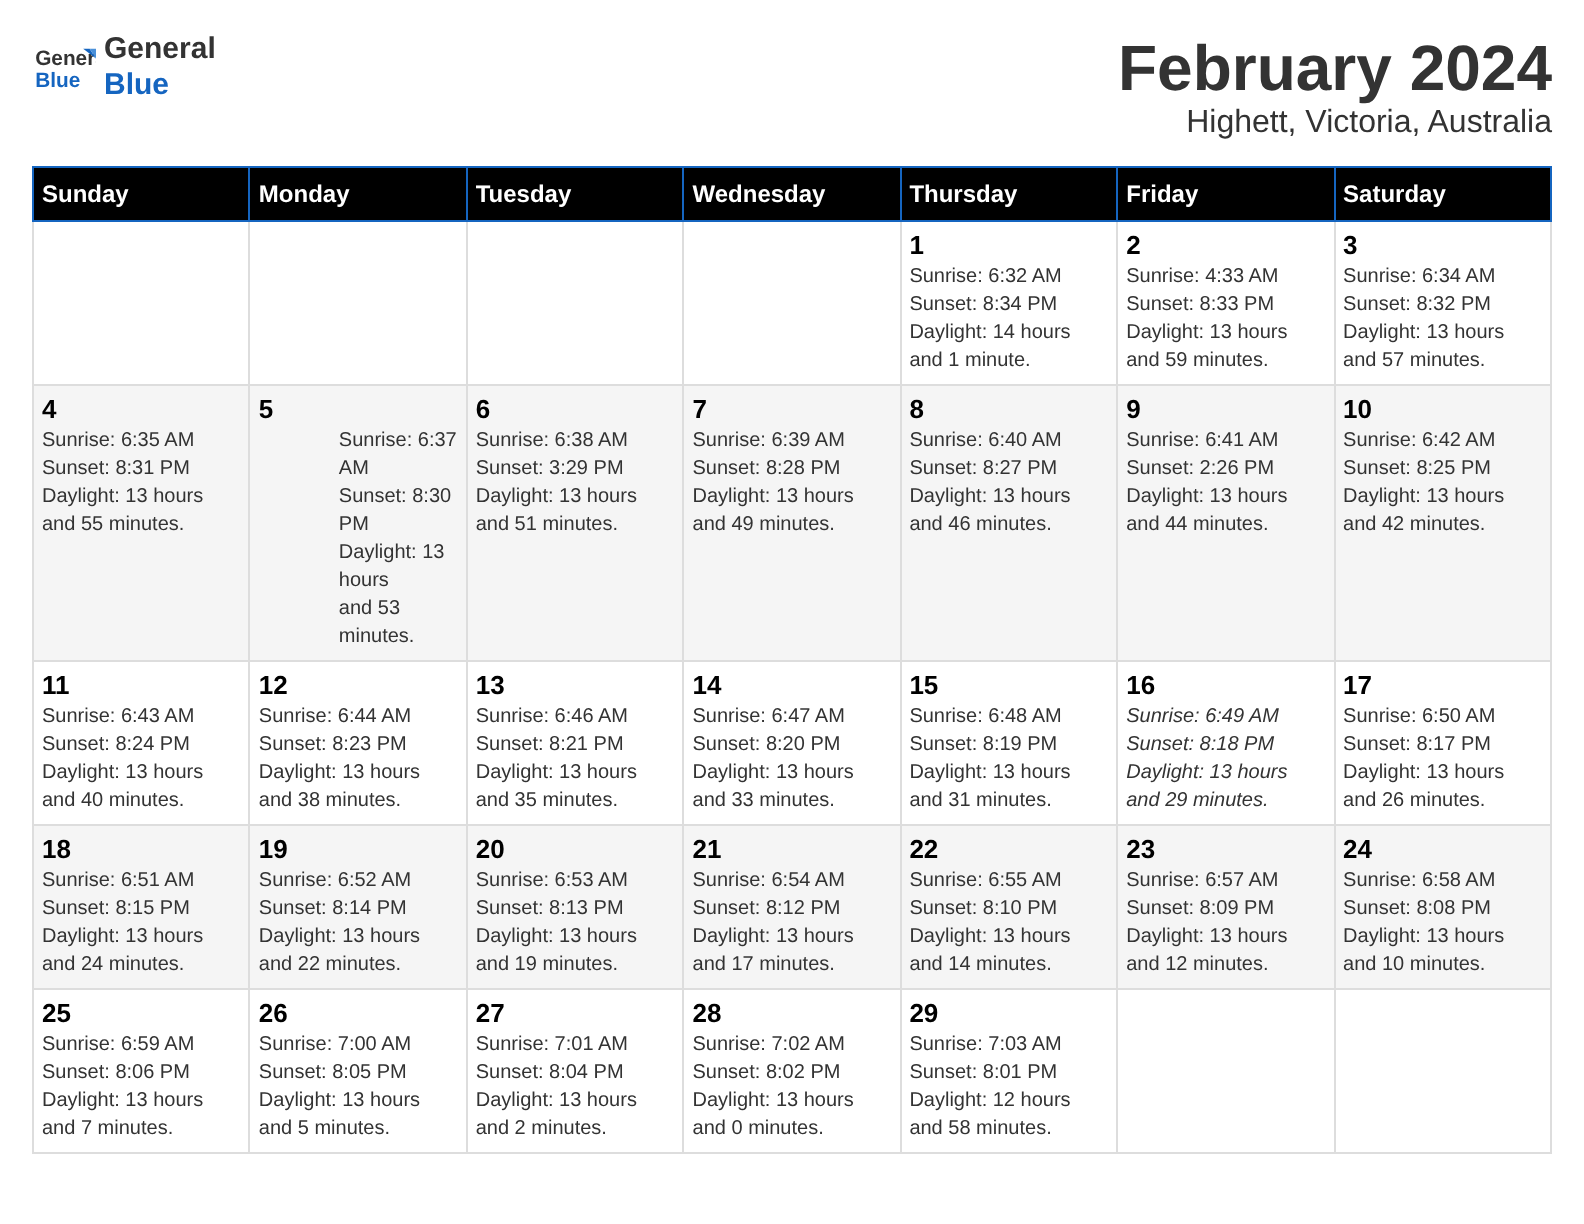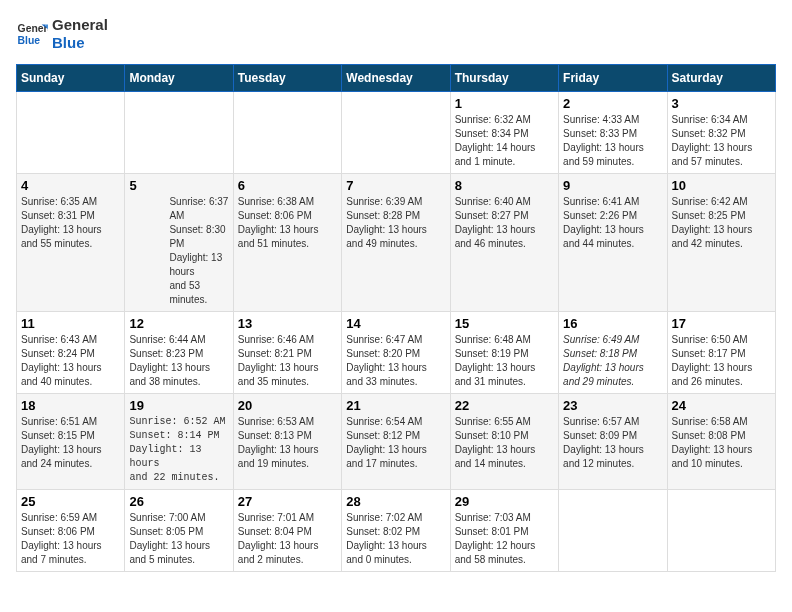--- a/index.html
+++ b/index.html
@@ -37,21 +37,21 @@
       font-size: 16px;
       font-weight: normal;
       color: #333;
     }
     table {
       width: 100%;
       border-collapse: collapse;
       font-size: 11px;
     }
     thead tr {
-      background-color: #0c4a6e;
+      background-color: #000000;
       color: #fff;
       margin-left: 19px;
     }
     thead th {
       padding: 6px 4px;
       text-align: left;
       font-weight: bold;
       font-size: 12px;
       border: 1px solid #1565c0;
     }
@@ -97,20 +97,24 @@
       <text x="2" y="18" font-size="13" font-weight="bold" fill="#333">General</text>
       <text x="2" y="32" font-size="13" font-weight="bold" fill="#1565c0">Blue</text>
       <polygon points="32,8 40,14 36,8" fill="#1565c0"></polygon>
       <polygon points="36,8 44,8 44,20" fill="#4a90d9"></polygon>
     </svg>
     <div style="line-height:1.2;">
       <div style="font-size:15px;font-weight:bold;color:#333;">General</div>
       <div style="font-size:15px;font-weight:bold;color:#1565c0;">Blue</div>
     </div>
   </div>
+  <div class="title-area">
+    <h1>February 2024</h1>
+    <h2>Highett, Victoria, Australia</h2>
+  </div>
 </div>
 
 <table>
   <thead>
     <tr>
     <th>Sunday</th>
         <th>Monday</th>
         <th>Tuesday</th>
         <th>Wednesday</th>
         <th>Thursday</th>
@@ -157,21 +161,21 @@
         <td>
           <div class="day-num">5</div>
           <div class="day-info" style="white-space: pre-line; margin-left: 40px;">Sunrise: 6:37 AM
 Sunset: 8:30 PM
 Daylight: 13 hours
 and 53 minutes.</div>
         </td>
         <td>
           <div class="day-num">6</div>
           <div class="day-info" style="white-space: pre-line;">Sunrise: 6:38 AM
-Sunset: 8:06 PM
+Sunset: 3:29 PM
 Daylight: 13 hours
 and 51 minutes.</div>
         </td>
         <td>
           <div class="day-num">7</div>
           <div class="day-info" style="white-space: pre-line;">Sunrise: 6:39 AM
 Sunset: 8:28 PM
 Daylight: 13 hours
 and 49 minutes.</div>
         </td>
@@ -251,21 +255,21 @@
       <tr>
         <td>
           <div class="day-num">18</div>
           <div class="day-info" style="white-space: pre-line;">Sunrise: 6:51 AM
 Sunset: 8:15 PM
 Daylight: 13 hours
 and 24 minutes.</div>
         </td>
         <td>
           <div class="day-num">19</div>
-          <div class="day-info" style="white-space: pre-line; font-family: Liberation Mono, monospace;">Sunrise: 6:52 AM
+          <div class="day-info" style="white-space: pre-line;">Sunrise: 6:52 AM
 Sunset: 8:14 PM
 Daylight: 13 hours
 and 22 minutes.</div>
         </td>
         <td>
           <div class="day-num">20</div>
           <div class="day-info" style="white-space: pre-line;">Sunrise: 6:53 AM
 Sunset: 8:13 PM
 Daylight: 13 hours
 and 19 minutes.</div>

